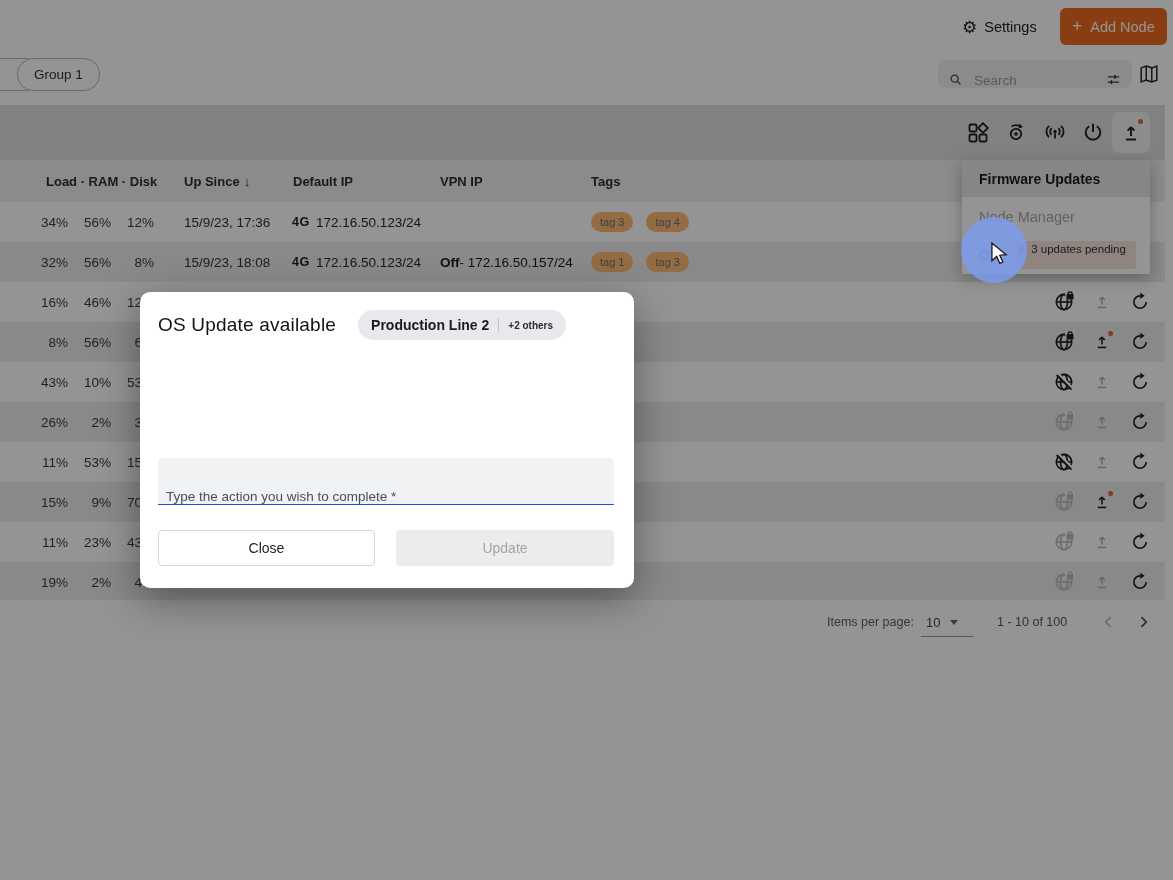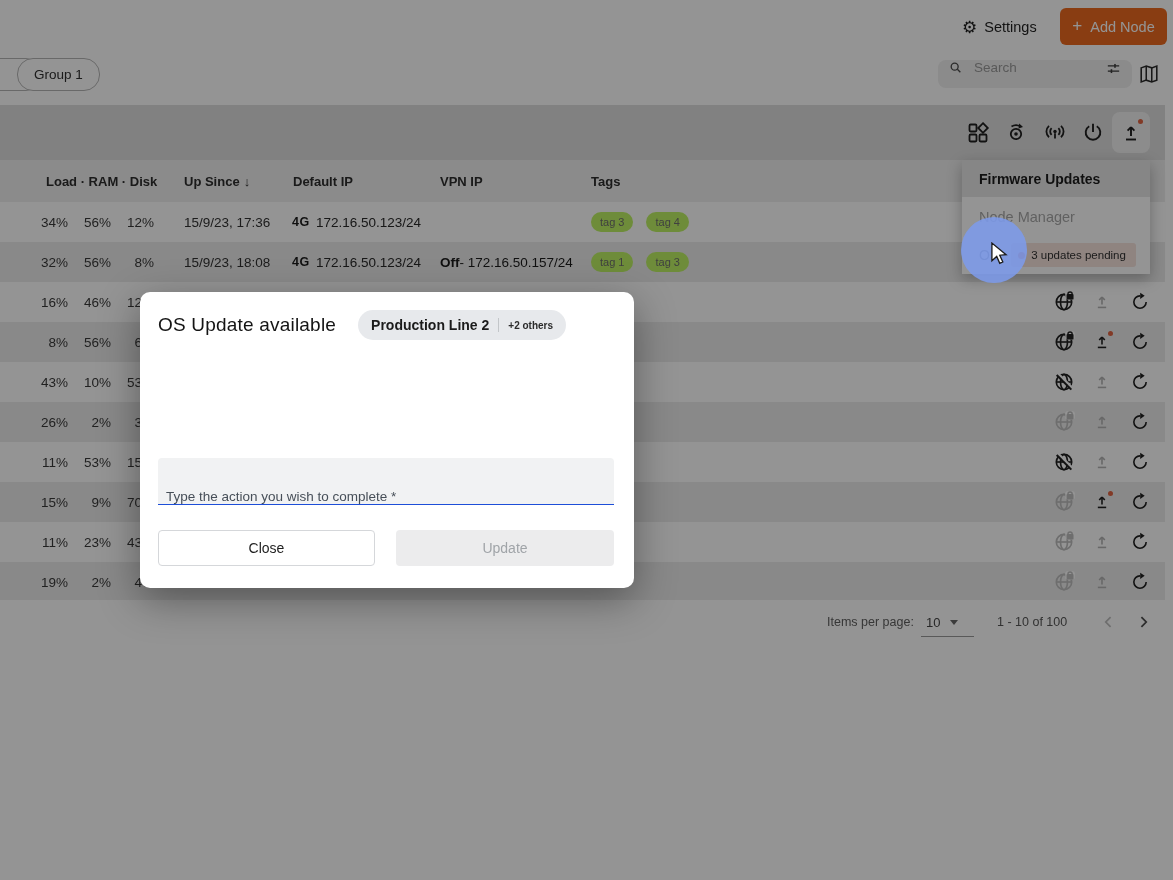--- a/index.html
+++ b/index.html
@@ -19,21 +19,21 @@
                 font-family:inherit}
   .add-node-plus{font-size:17px;font-weight:400;margin-top:-1px}
 
   
   .chip{height:31px;border:1px solid #b6b6b6;border-radius:16px;background:#fff;
         display:flex;align-items:center;padding:0 16px;font-size:13.5px;font-weight:500;color:#2f2f2f}
   .chip-partial{left:-58px;top:58px;width:66px}
   .chip-group{left:17px;top:58px}
 
   .search-field{left:938px;top:60px;width:174px;height:28px;border-radius:8px;background:#efefef;
-                display:flex;align-items:flex-start;padding:0 10px;gap:10px}
+                display:flex;align-items:flex-end;padding:0 10px;gap:10px}
   .search-placeholder{flex:1;font-size:13.5px;color:#9a9a9a}
   .map-btn{left:1138px;top:63px;width:22px;height:22px;cursor:pointer}
 
   
   .toolbar-band{left:0;top:105px;width:1165px;height:55px;background:#dedede}
   .tb-btn{position:absolute;top:7px;width:38px;height:41px;border-radius:8px;
           display:flex;align-items:center;justify-content:center;color:#1f1f1f;cursor:pointer}
   .tb-btn.selected{background:#f2f2f2}
   .tb-dot{position:absolute;top:7px;right:7px;width:5px;height:5px;border-radius:50%;
           background:var(--badge-dot,#E06443)}
@@ -50,21 +50,21 @@
   .cell{position:absolute;top:0;height:40px;display:flex;align-items:center;font-size:13.5px;color:#3a3a3a}
   .c-load{left:28px;width:40px;justify-content:flex-end}
   .c-ram{left:72px;width:39px;justify-content:flex-end}
   .c-disk{left:112px;width:42px;justify-content:flex-end}
   .c-up{left:184px;width:120px;color:#333}
   .c-net{left:292px;font-weight:700;font-size:12.5px;letter-spacing:.5px;color:#1d1d1d}
   .c-ip{left:316px;width:135px;color:#2a2a2a}
   .c-vpn{left:440px;width:160px;color:#1d1d1d;gap:0}
   .c-vpn b{font-weight:700}
   .c-tags{left:591px;gap:13px}
-  .tag-chip{background:#bef264;border-radius:10px;height:20px;display:flex;align-items:center;
+  .tag-chip{background:#fdba74;border-radius:10px;height:20px;display:flex;align-items:center;
             padding:0 9px;font-size:11px;color:#6e6e6e}
   .act{width:26px;justify-content:center;cursor:pointer}
   .a-vpn{left:1051px}.a-up{left:1089px}.a-ref{left:1127px}
   .tone-dark{color:#212121}.tone-light{color:#bdbdbd}
   .vpnbtn svg{display:none}
   .vpnbtn.v-lock .svg-vpn-lock{display:block}
   .vpnbtn.v-slash .svg-vpn-slash{display:block}
   .upbtn{color:#b3b3b3;position:absolute}
   .upbtn.active{color:#1f1f1f}
   .up-dot{display:none;position:absolute;top:9px;right:2px;width:5px;height:5px;border-radius:50%;
@@ -84,21 +84,21 @@
   .pg-prev{left:1098px;color:#bdbdbd}
   .pg-next{left:1132px;color:#4d4d4d}
 
   
   .menu{left:962px;top:160px;width:188px;background:#fff;box-shadow:0 5px 14px rgba(0,0,0,.28);z-index:5}
   .menu-item{display:flex;align-items:center;padding:0 0 0 17px;font-size:14px;cursor:pointer}
   .mi-0{height:37px;background:#e7e7e7;font-weight:700;color:#1d1d1d}
   .mi-1{height:39px;color:#a8a8a8;font-size:14.5px}
   .mi-2{height:38px;color:#6d7680}
   .menu-badge{margin-left:12px;margin-right:14px;background:var(--badge-bg,#F6E3DD);border-radius:3px;
-              height:24px;display:flex;align-items:center;gap:6px;padding:0 8px 0 7px;flex:1}
+              height:16px;display:flex;align-items:center;gap:6px;padding:0 8px 12px 7px;flex:1}
   .badge-dot{width:7px;height:7px;border-radius:50%;background:var(--badge-dot,#E06443)}
   .badge-text{font-size:11.5px;font-weight:500;color:#313131;white-space:nowrap}
 
   
   .overlay{left:0;top:0;width:1173px;height:880px;background:rgba(0,0,0,.42);z-index:10}
   .modal{left:140px;top:292px;width:494px;height:296px;background:#fff;border-radius:10px;
          box-shadow:0 12px 40px rgba(0,0,0,.38);z-index:20}
   .modal-head{position:absolute;left:18px;top:16px;right:18px;height:34px;display:flex;align-items:center;gap:22px}
   .modal-title{font-size:19px;font-weight:500;color:#141414;letter-spacing:.2px}
   .target-chip{background:#e7e9ec;border-radius:16px;height:30px;display:flex;align-items:center;

